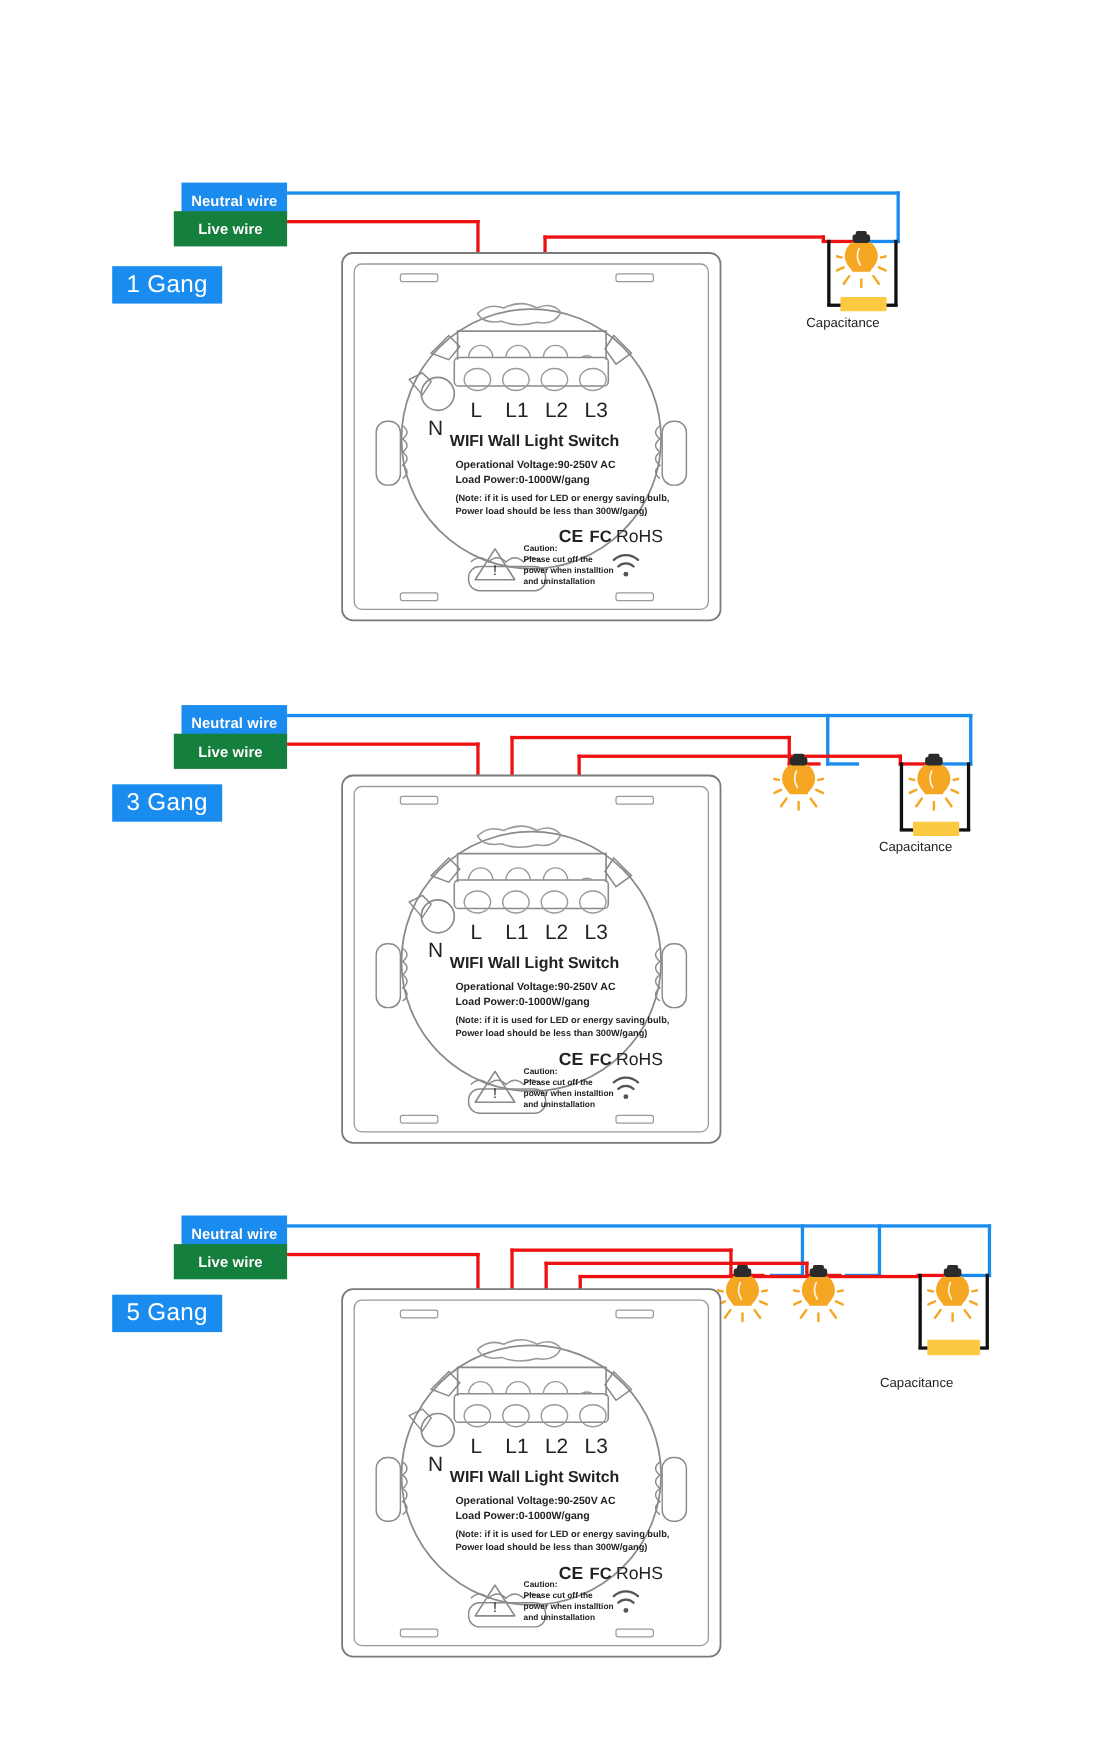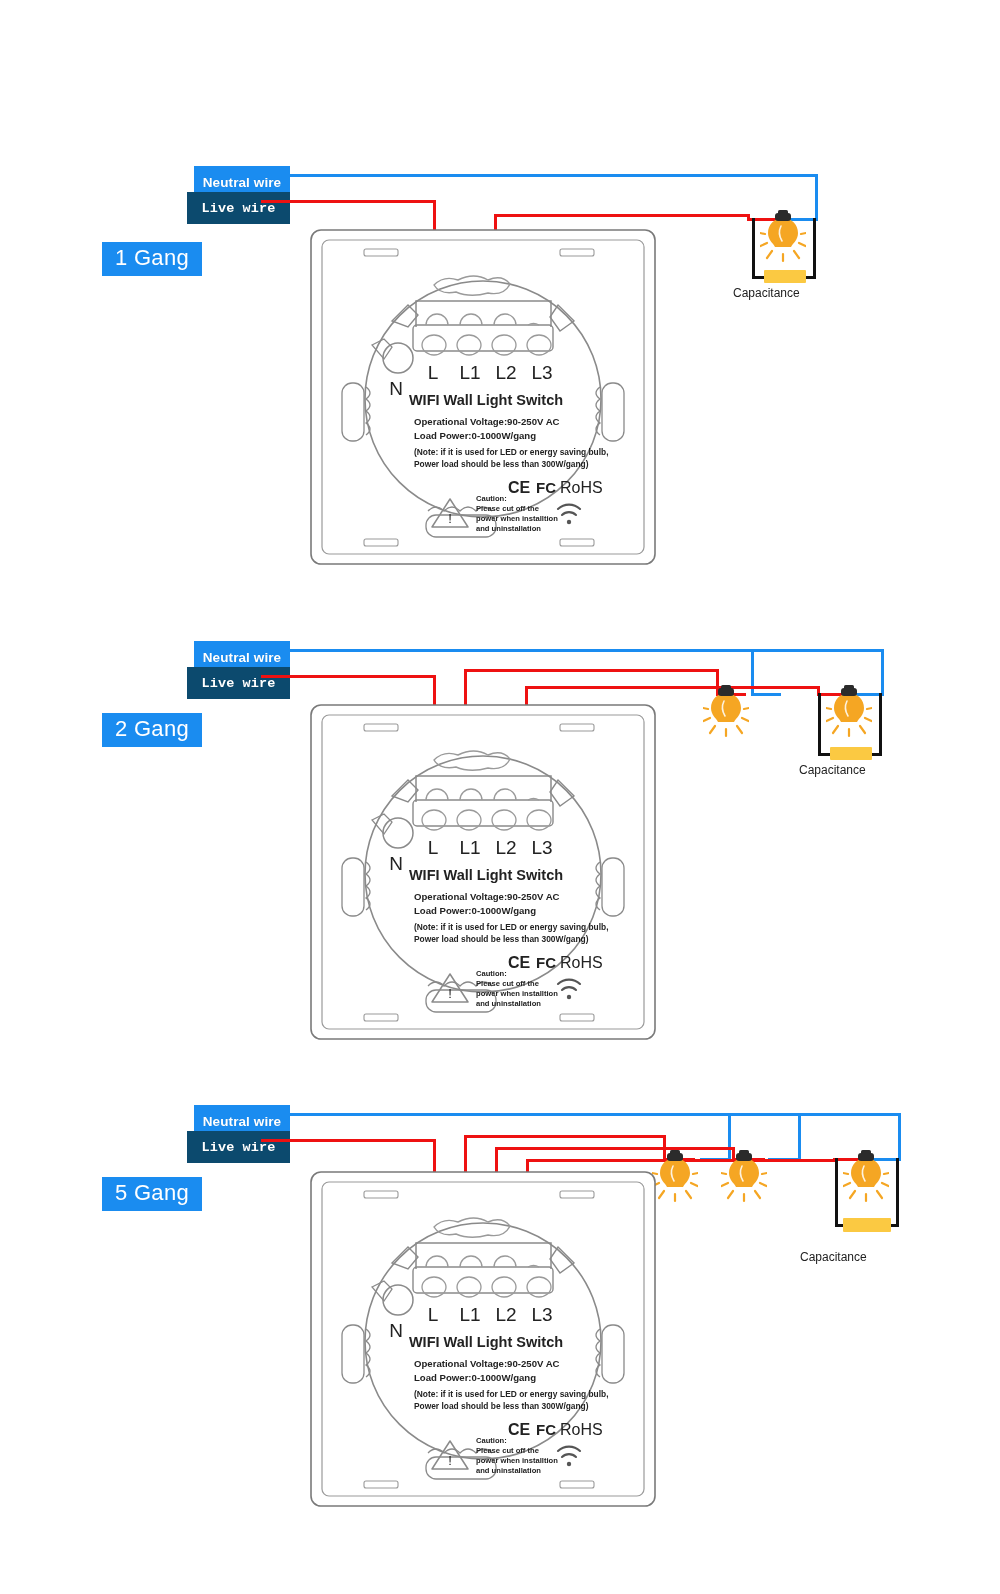--- a/index.html
+++ b/index.html
@@ -23,24 +23,23 @@
   .section{position:absolute;left:0;width:1000px;}
   .sec1{top:150px;height:450px;}
   .sec2{top:625px;height:450px;}
   .sec3{top:1095px;height:470px;}
 
   
   .chip{
     position:absolute;height:32px;color:#fff;font-size:13.5px;font-weight:bold;
     display:flex;align-items:center;justify-content:center;letter-spacing:.1px;
     text-shadow:0 0 1px rgba(0,0,0,.15);
-    margin-left:29px;
   }
   .chip-neutral{background:#1a8cf0;}
-  .chip-live{background:#0c4a6e;font-family:Liberation Mono, monospace;}
+  .chip-live{background:#15803d;}
 
   
   .gang-badge{
     position:absolute;background:#1a8cf0;color:#fff;
     font-size:22px;padding:5px 13px 7px 13px;line-height:1;
     letter-spacing:.3px;
   }
 
   
   .w{position:absolute;background:#ee1111;}
@@ -196,21 +195,21 @@
         </g>
       </svg>
     </div>
   </div>
 
   <div class="section sec2">
 
     <div class="chip chip-neutral" style="left:165px;top:16px;width:96px;">Neutral wire</div>
     <div class="chip chip-live" style="left:158px;top:42px;width:103px;">Live wire</div>
 
-    <div class="gang-badge" style="left:102px;top:88px;">2 Gang</div>
+    <div class="gang-badge" style="left:102px;top:88px;">3 Gang</div>
 
     <div class="wn h3" style="left:261px;top:24px;width:623px;"></div>
     <div class="wn v3" style="left:881px;top:24px;height:47px;"></div>
     <div class="wn h3" style="left:851px;top:68px;width:33px;"></div>
     <div class="wn v3" style="left:751px;top:24px;height:47px;"></div>
     <div class="wn h3" style="left:751px;top:68px;width:30px;"></div>
 
     <div class="w h3" style="left:261px;top:50px;width:175px;"></div>
     <div class="w v3" style="left:433px;top:50px;height:116px;"></div>
 

